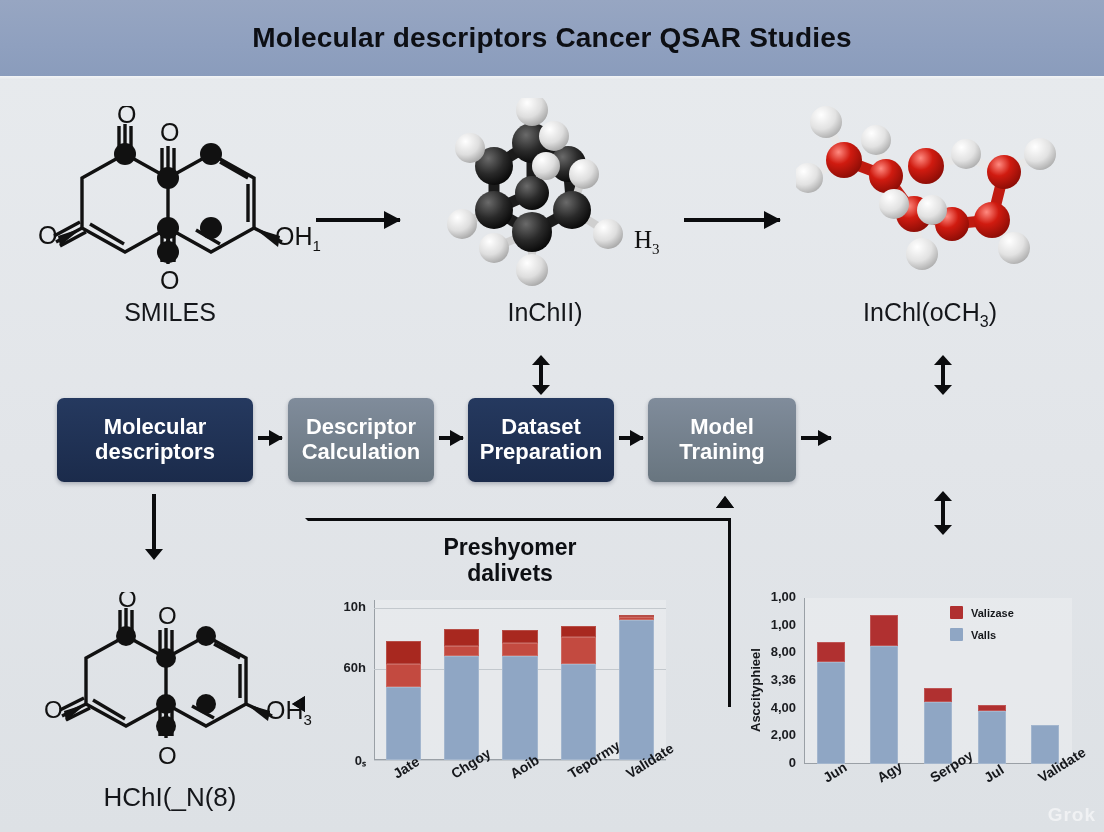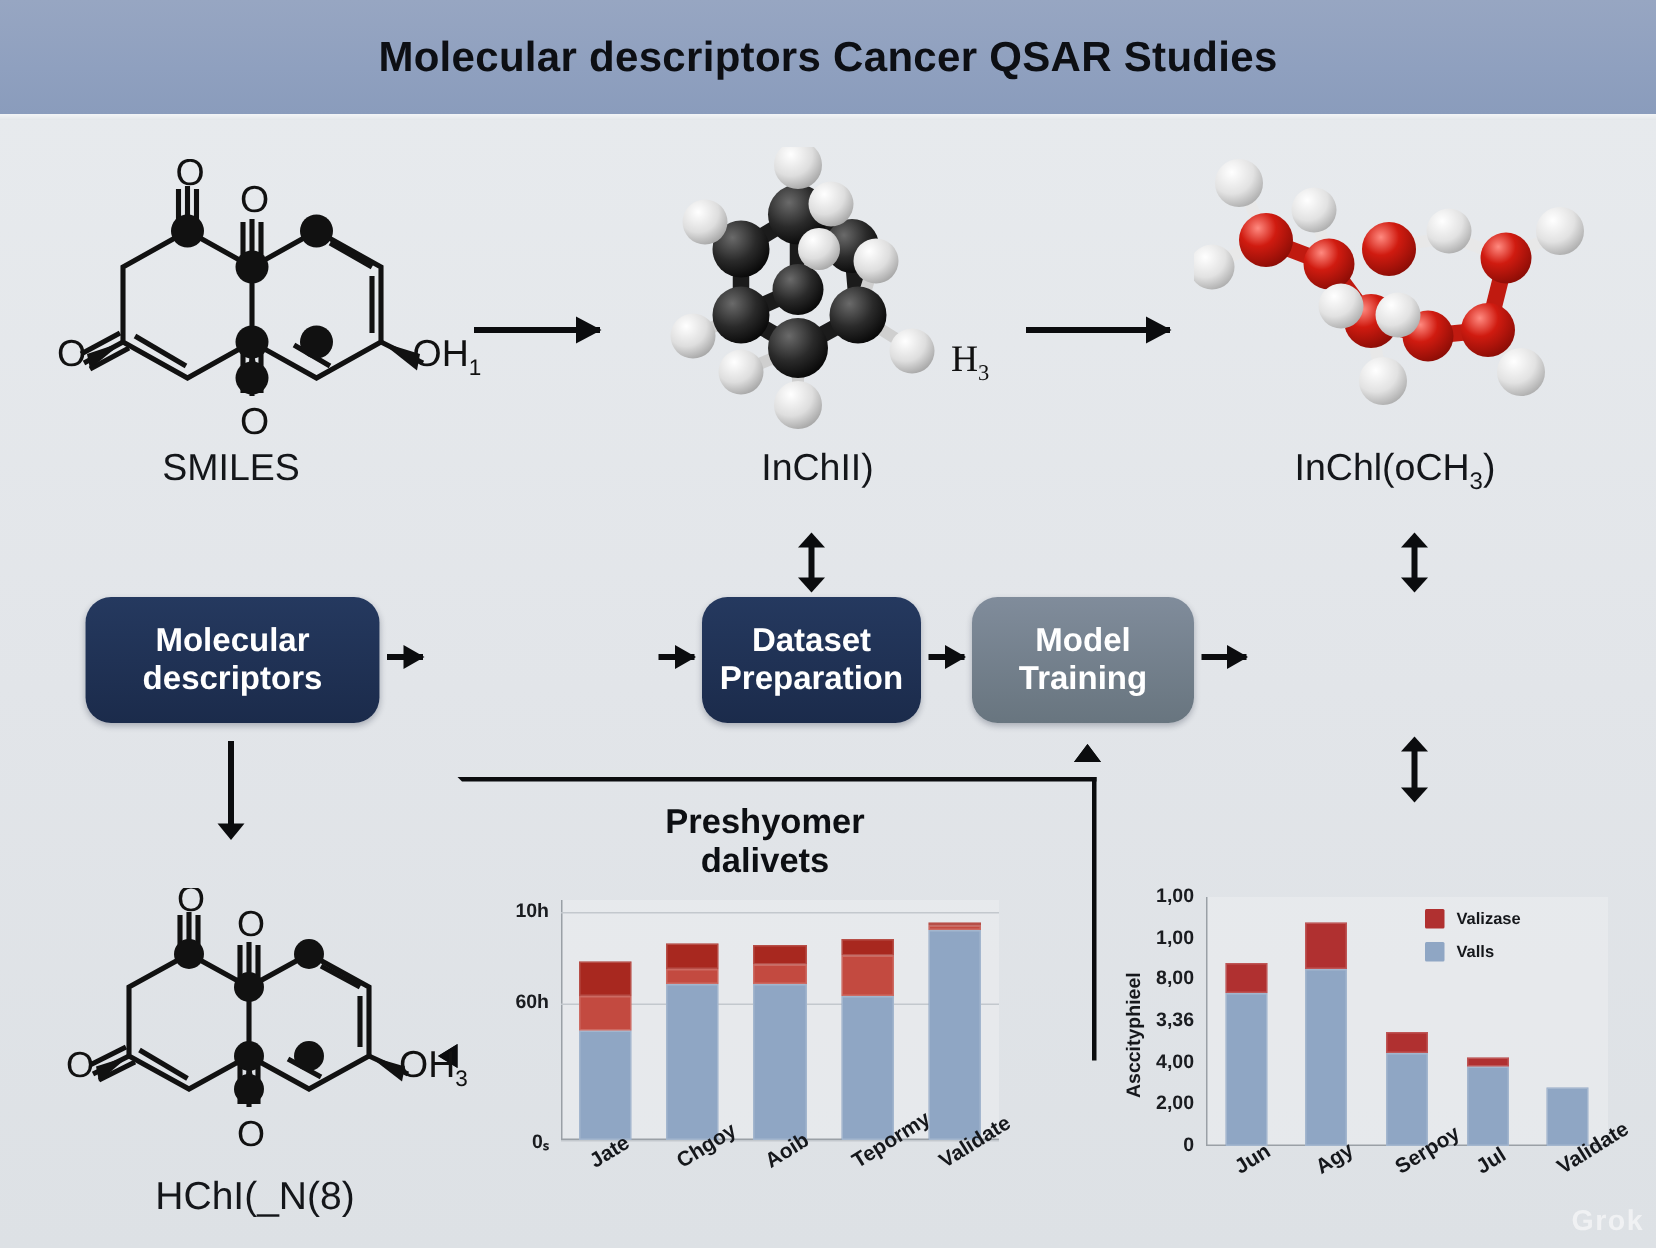--- a/index.html
+++ b/index.html
@@ -43,21 +43,21 @@
     border-top:9px solid transparent;border-bottom:9px solid transparent;
   }
 
   
   .atom{position:absolute;font-size:25px;color:#111;}
   .atom sub{font-size:15px;}
 
   
   .flow{position:absolute;left:0;top:390px;width:1104px;height:102px;}
   .fbox{
-    position:absolute;border-radius:17px;
+    position:absolute;border-radius:7px;
     display:flex;align-items:center;justify-content:center;text-align:center;
     color:#fff;font-weight:bold;font-size:22px;line-height:1.12;
     box-shadow:0 2px 4px rgba(20,30,50,.28);
     padding:16px 6px;box-sizing:border-box;
   }
   .fbox.navy{background:linear-gradient(180deg,#25395f 0%,#1b2b4b 100%);}
   .fbox.slate{background:linear-gradient(180deg,#808c9b 0%,#68757f 100%);}
   .fa{position:absolute;height:4px;background:#0b0c0e;top:46px;}
   .fa:after{content:"";position:absolute;right:-1px;top:-6px;
     border-left:14px solid #0b0c0e;
@@ -154,21 +154,21 @@
         </g>
         <g font-family="Liberation Sans, sans-serif" font-size="25" fill="#111">
           <text x="18" y="138">O</text>
           <text x="97" y="17">O</text>
           <text x="140" y="35">O</text>
           <text x="140" y="183">O</text>
         </g>
       </svg>
       <div class="atom" style="left:255px;top:116px;">OH<sub>1</sub></div>
     </div>
-    <div class="mol-caption" style="left:4px;top:212px;width:300px;">SMILES</div>
+    <div class="mol-caption" style="left:20px;top:212px;width:300px;">SMILES</div>
 
     <div class="arrow-h" style="left:316px;top:132px;width:84px;"></div>
 
     <div class="mol" style="left:432px;top:12px;width:230px;height:200px;">
       <svg width="230" height="200" viewBox="0 0 230 200">
         <defs>
           <radialGradient id="cb" cx="35%" cy="30%" r="75%">
             <stop offset="0%" stop-color="#6a6a6a"></stop>
               <stop offset="55%" stop-color="#2a2a2a"></stop>
             <stop offset="100%" stop-color="#070707"></stop>
@@ -292,20 +292,24 @@
 
   <div class="vdbl" style="left:941px;top:364px;height:22px;"></div>
 
   <div class="flow">
     <div class="fbox navy" style="left:57px;top:8px;width:196px;height:84px;">
       <span style="white-space:pre-line">Molecular
 descriptors</span>
     </div>
     <div class="fa" style="left:258px;width:24px;"></div>
 
+    <div class="fbox slate" style="left:288px;top:8px;width:146px;height:84px;">
+      <span style="white-space:pre-line">Descriptor
+Calculation</span>
+    </div>
     <div class="fa" style="left:439px;width:24px;"></div>
 
     <div class="fbox navy" style="left:468px;top:8px;width:146px;height:84px;">
       <span style="white-space:pre-line">Dataset
 Preparation</span>
     </div>
     <div class="fa" style="left:619px;width:24px;"></div>
 
     <div class="fbox slate" style="left:648px;top:8px;width:148px;height:84px;">
       <span style="white-space:pre-line">Model

